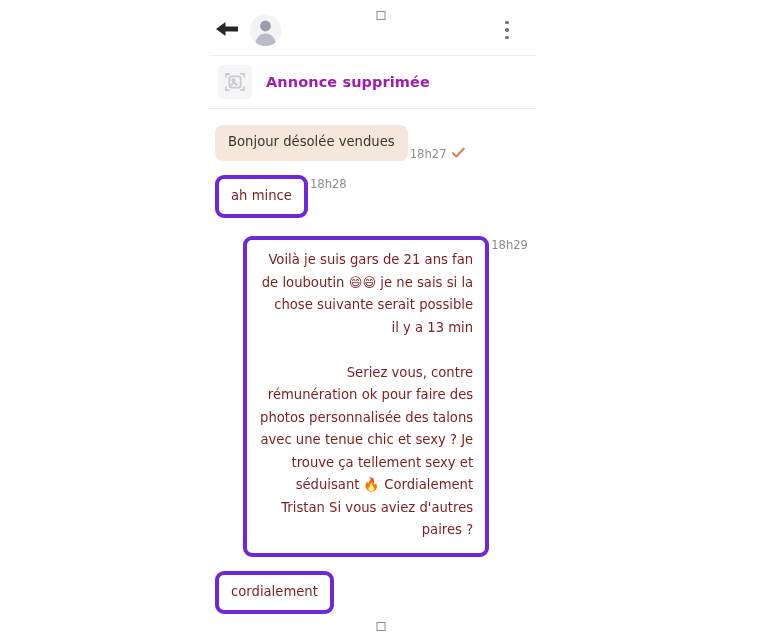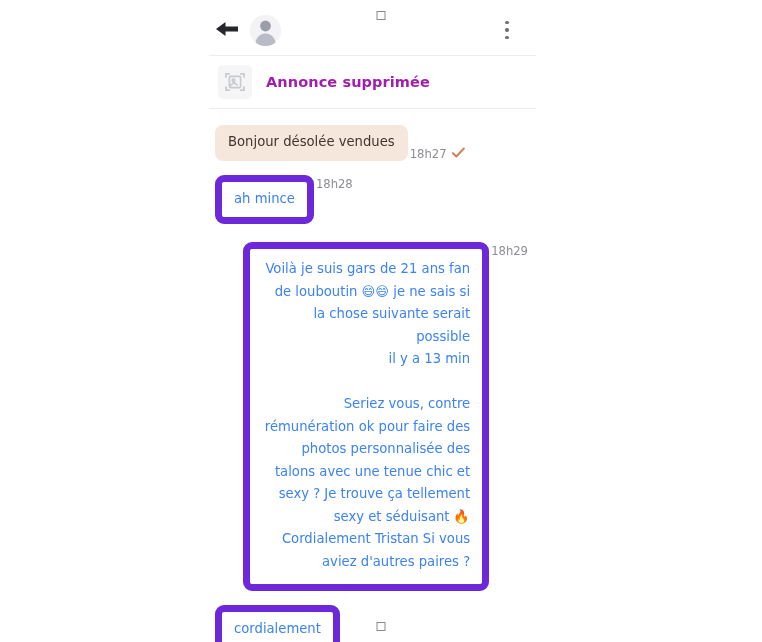--- a/index.html
+++ b/index.html
@@ -136,23 +136,23 @@
   .bubble {
     max-width: 247px;
     box-sizing: border-box;
     font-size: 13.2px;
     line-height: 22.5px;
     word-wrap: break-word;
     white-space: pre-wrap;
   }
   .bubble.received {
     background: #ffffff;
-    border: 7px solid #6d28d9;
+    border: 4px solid #6d28d9;
     border-radius: 9px;
-    color: #3b82f6;
+    color: #7f1d1d;
     padding: 6px 12px 7px 12px;
   }
   .bubble.sent {
     background: #f6e7dd;
     border-radius: 8px;
     color: #413330;
     padding: 6px 13px 7px 13px;
   }
   .bubble.long {
     padding: 9px 12px 11px 13px;

